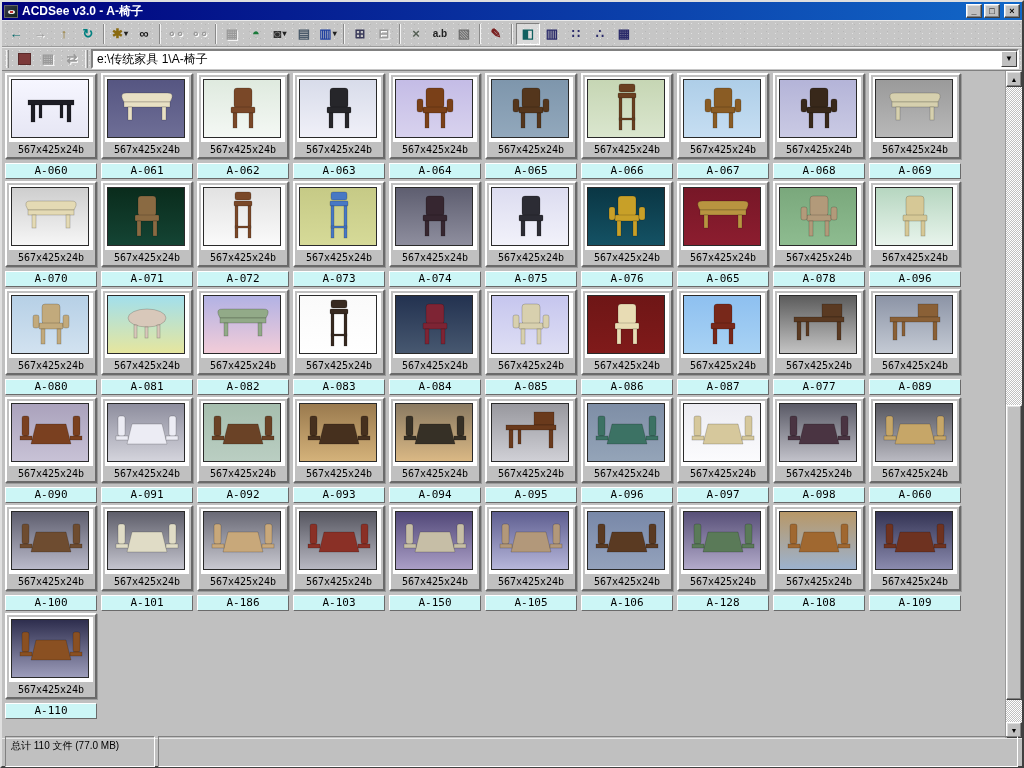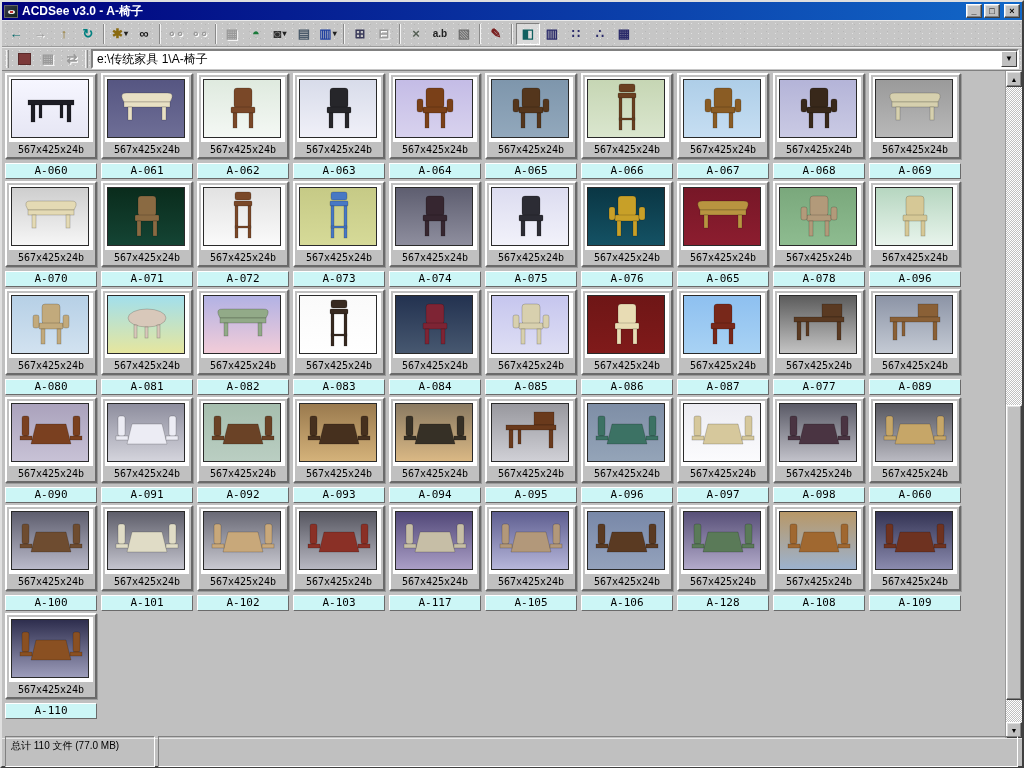--- a/index.html
+++ b/index.html
@@ -1034,21 +1034,21 @@
                     <rect x="10" y="12" width="7" height="20" rx="2"></rect>
                     <rect x="8" y="32" width="12" height="4"></rect>
                     <rect x="61" y="12" width="7" height="20" rx="2"></rect>
                     <rect x="58" y="32" width="12" height="4"></rect>
                   </g>
                 </svg>
               </div>
       </div>
       <div class="dims">567x425x24b</div>
     </div>
-    <div class="namebar">A-102</div>
+    <div class="namebar">A-186</div>
   </div>
 
   <div class="cell">
     <div class="tile">
       <div class="pic">
         <div class="img" style="background: linear-gradient(rgb(86, 86, 96), rgb(184, 184, 194));">
                 <svg width="78" height="57" viewBox="0 0 78 57">
                   <g fill="#8a3026" stroke="rgba(0,0,0,0.3)" stroke-width="0.6">
                     <path d="M24 20 h30 l5 20 h-40 z"></path>
                     <rect x="10" y="12" width="7" height="20" rx="2"></rect>
@@ -1074,21 +1074,21 @@
                     <rect x="10" y="12" width="7" height="20" rx="2"></rect>
                     <rect x="8" y="32" width="12" height="4"></rect>
                     <rect x="61" y="12" width="7" height="20" rx="2"></rect>
                     <rect x="58" y="32" width="12" height="4"></rect>
                   </g>
                 </svg>
               </div>
       </div>
       <div class="dims">567x425x24b</div>
     </div>
-    <div class="namebar">A-117</div>
+    <div class="namebar">A-150</div>
   </div>
 
   <div class="cell">
     <div class="tile">
       <div class="pic">
         <div class="img" style="background: linear-gradient(rgb(94, 94, 144), rgb(182, 182, 218));">
                 <svg width="78" height="57" viewBox="0 0 78 57">
                   <g fill="#b2987a" stroke="rgba(0,0,0,0.3)" stroke-width="0.6">
                     <path d="M24 20 h30 l5 20 h-40 z"></path>
                     <rect x="10" y="12" width="7" height="20" rx="2"></rect>

